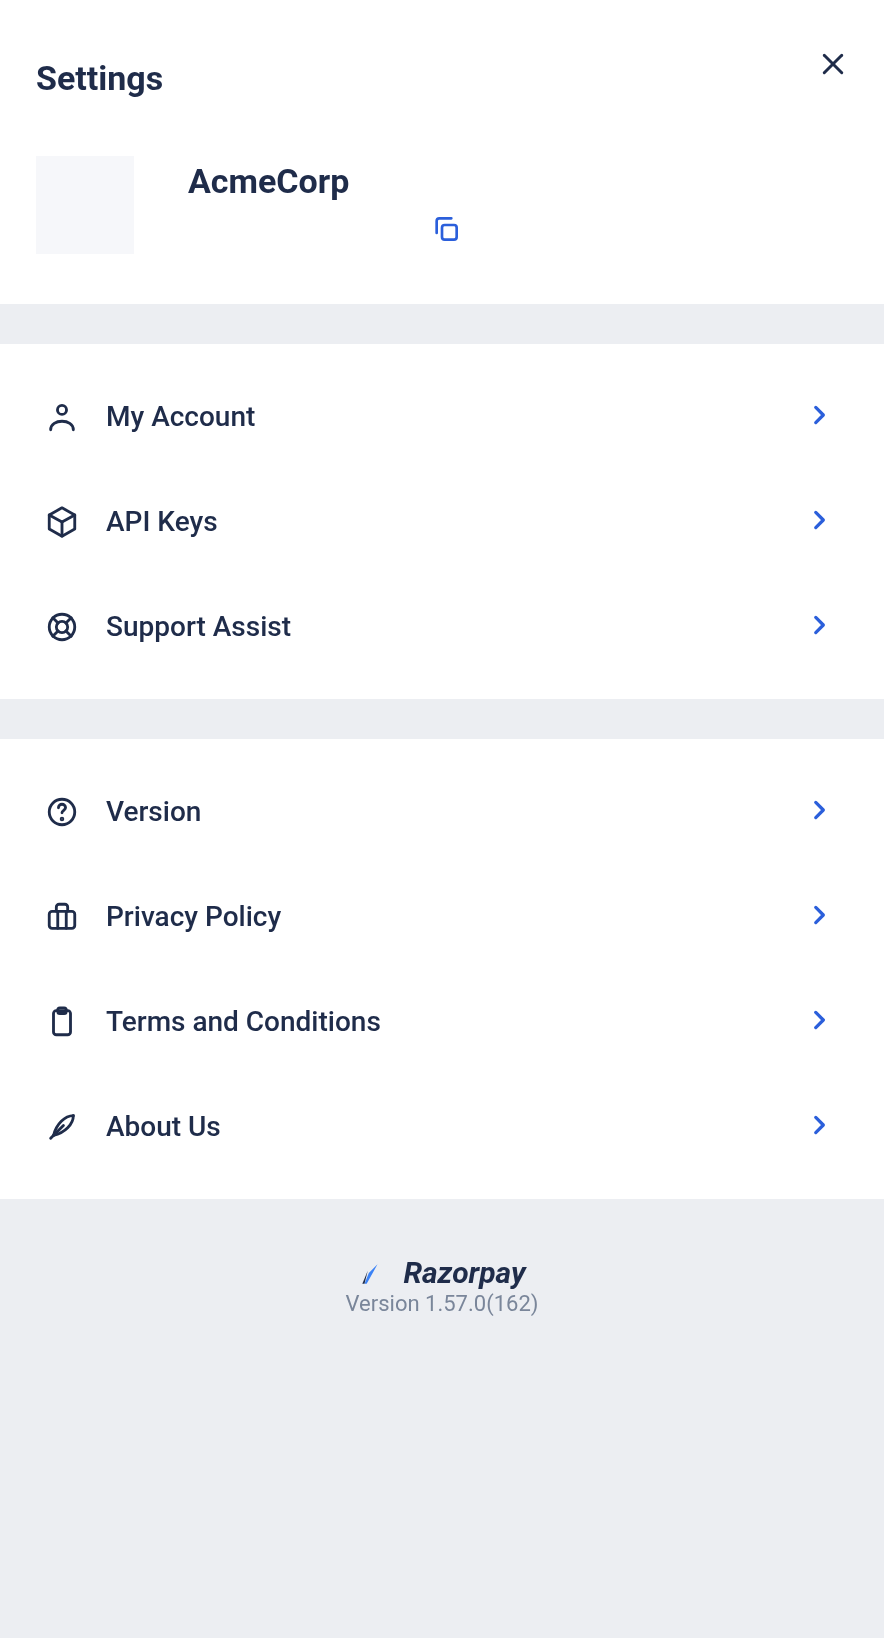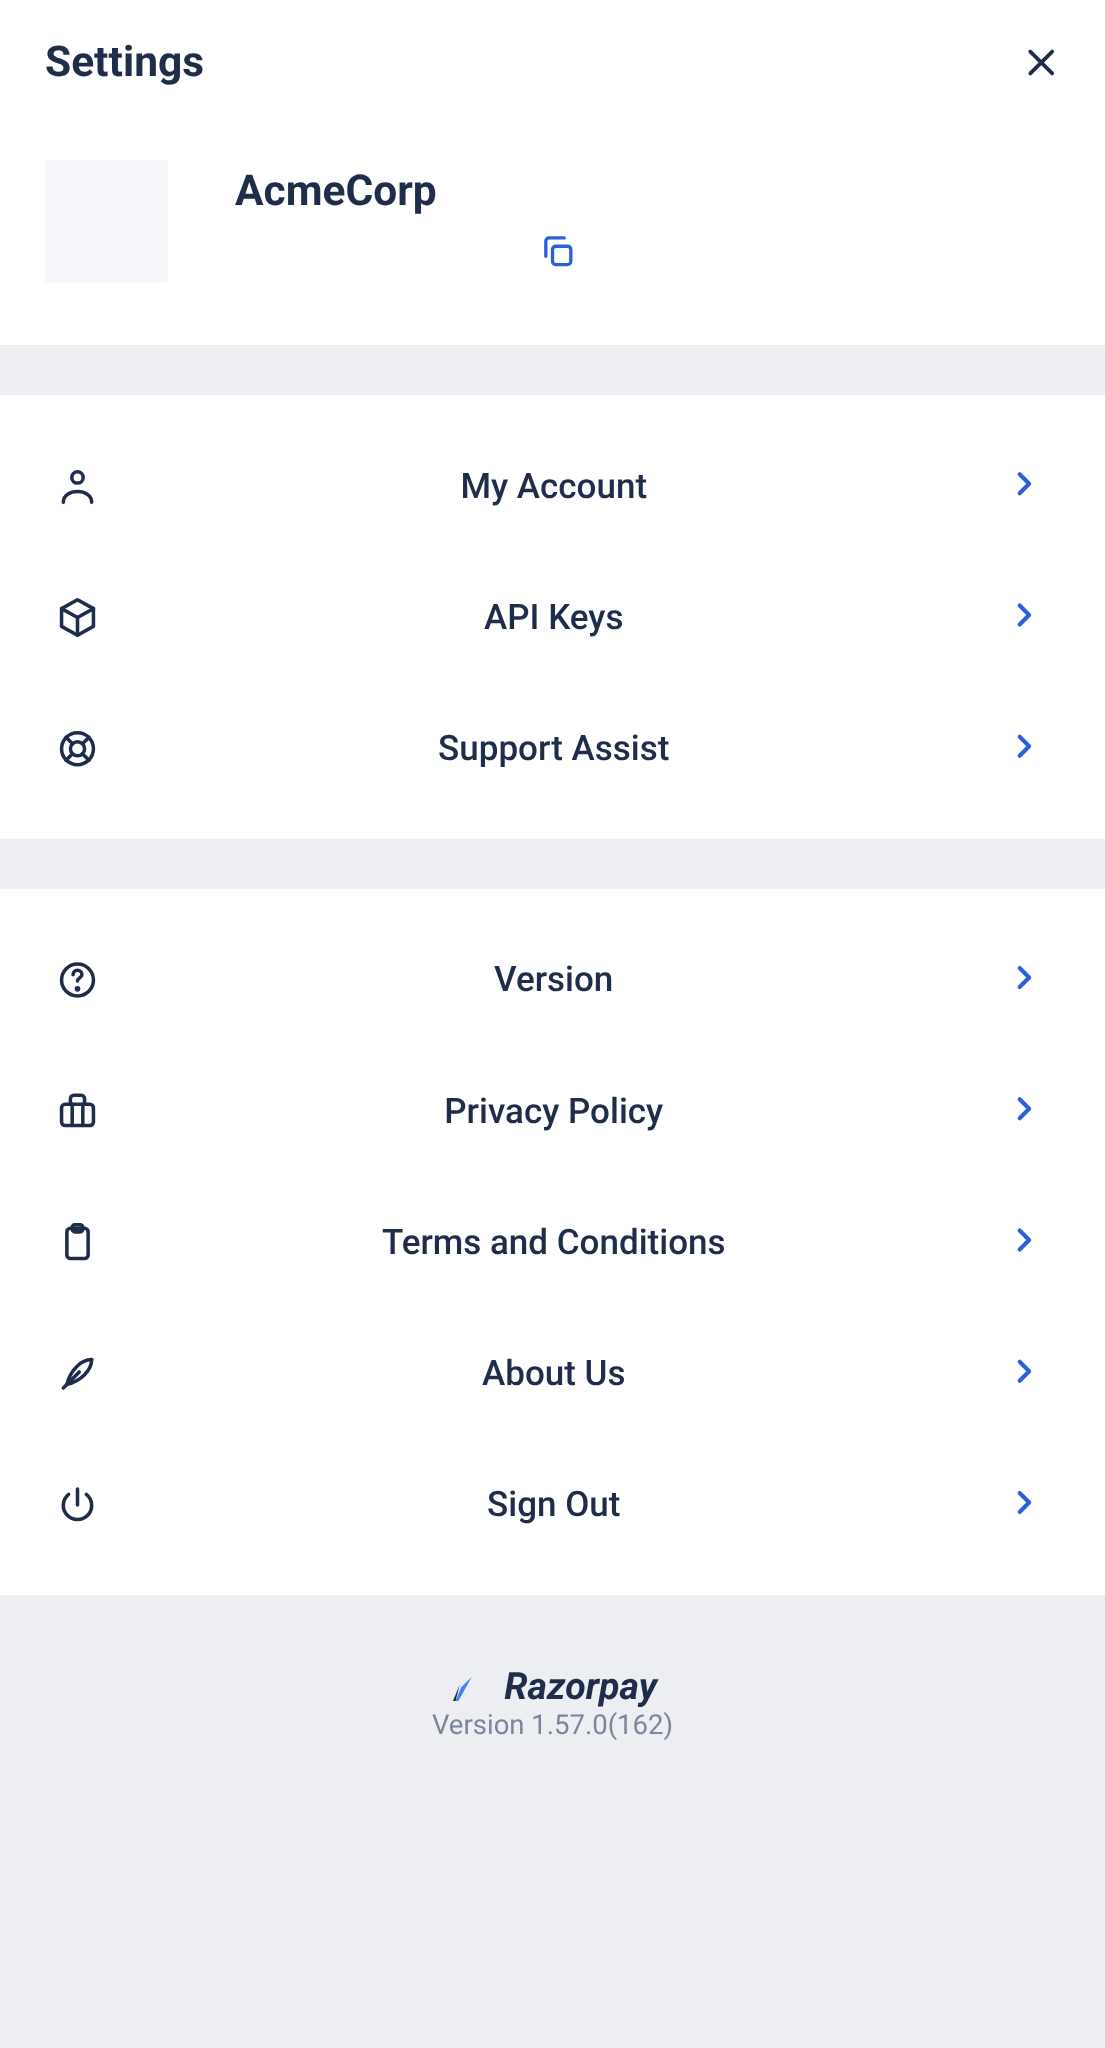--- a/index.html
+++ b/index.html
@@ -14,20 +14,21 @@
     background: #ffffff;
     padding: 30px 36px 18px 36px;
     display: flex;
     justify-content: space-between;
     align-items: center;
   }
   .header-title {
     font-size: 34px;
     font-weight: 700;
     color: #1f2c4a;
+    margin-top: 28px;
   }
   .close-btn {
     cursor: pointer;
   }
   .close-btn svg { display: block; }
   .profile-section {
     background: #ffffff;
     padding: 40px 36px 50px 36px;
   }
   .profile-row {
@@ -58,21 +59,20 @@
     margin-left: 242px;
   }
   .copy-icon { cursor: pointer; color: #2b5fdb; }
   .gap {
     height: 40px;
     background: #eceef2;
   }
   .section {
     background: #ffffff;
     padding: 20px 52px 20px 44px;
-    text-align: center;
   }
   .row {
     display: flex;
     align-items: center;
     height: 105px;
     cursor: pointer;
     gap: 26px;
   }
   .row .icon-wrap {
     width: 36px;
@@ -258,34 +258,20 @@
       </svg>
     </span>
     <span class="label">About Us</span>
     <span class="chev">
       <svg width="26" height="26" viewBox="0 0 24 24" fill="none" stroke="#2b5fdb" stroke-width="3" stroke-linecap="round" stroke-linejoin="round">
           <polyline points="9 5 16 12 9 19"></polyline>
         </svg>
     </span>
   </div>
 
-  <div class="row">
-    <span class="icon-wrap">
-      <svg width="34" height="34" viewBox="0 0 24 24" fill="none" stroke="#1f2c4a" stroke-width="2" stroke-linecap="round" stroke-linejoin="round">
-        <path d="M7 6 a8 8 0 1 0 10 0"></path>
-        <line x1="12" y1="3" x2="12" y2="12"></line>
-      </svg>
-    </span>
-    <span class="label">Sign Out</span>
-    <span class="chev">
-      <svg width="26" height="26" viewBox="0 0 24 24" fill="none" stroke="#2b5fdb" stroke-width="3" stroke-linecap="round" stroke-linejoin="round">
-          <polyline points="9 5 16 12 9 19"></polyline>
-        </svg>
-    </span>
-  </div>
 
 </div>
 
 <div class="footer">
   <div class="brand">
     <svg width="26" height="28" viewBox="0 0 24 24">
       <path d="M6 22 L14 2 L10 12 L18 4 L8 22 Z" fill="#3b82f6"></path>
       <path d="M4 22 L9 10 L6 22 Z" fill="#1f2c4a"></path>
     </svg>
     <span>Razorpay</span>

